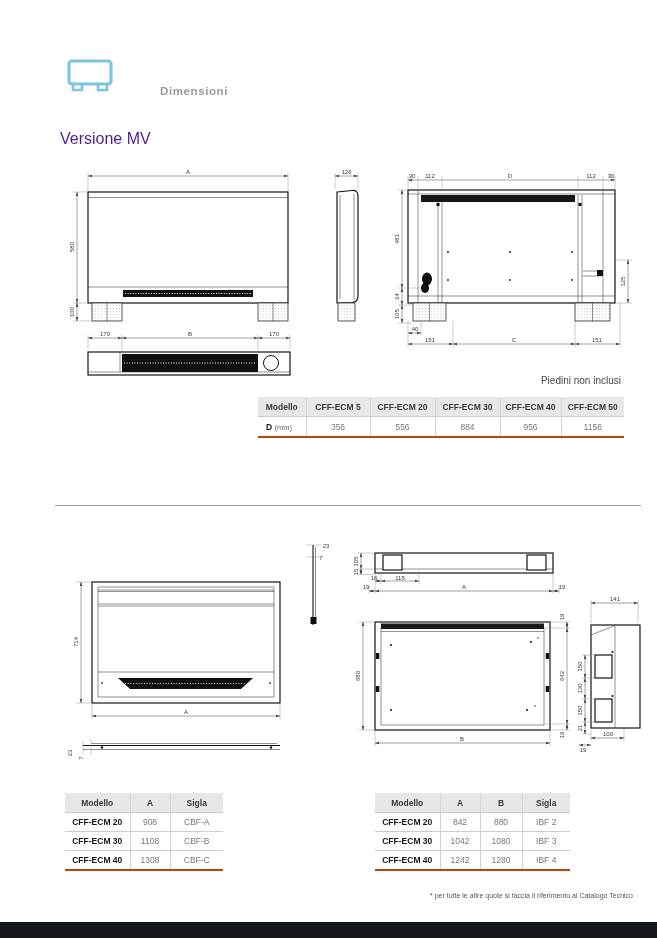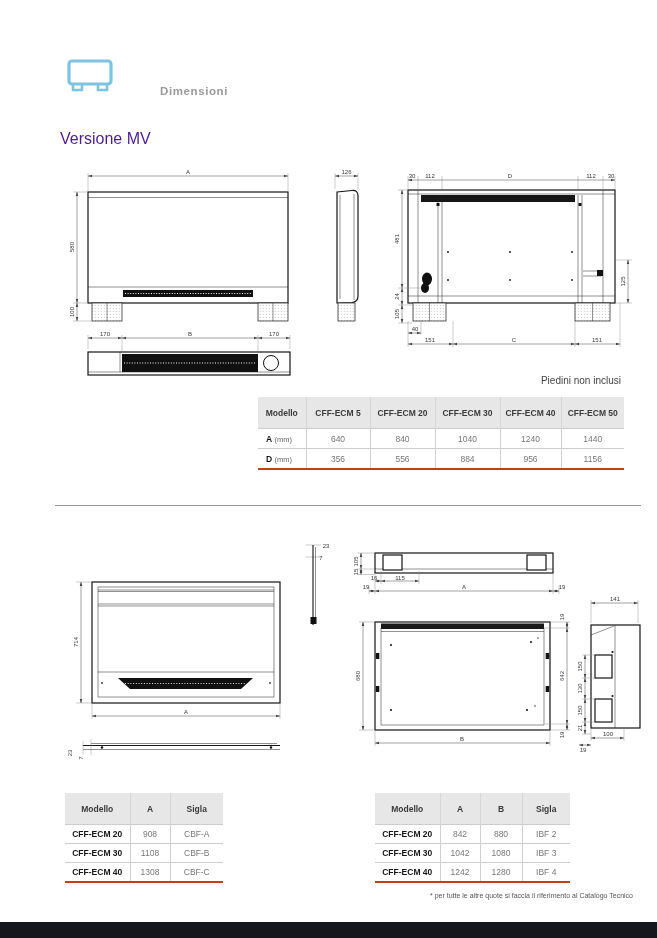--- a/index.html
+++ b/index.html
@@ -16,21 +16,21 @@
   .bottom-bar { position:absolute; left:0; top:922px; width:657px; height:16px; background:#14171b; }
 
   svg.draw { position:absolute; overflow:visible; }
   .dt { font-size:6px; fill:#383840; text-anchor:middle; font-family:"Liberation Sans",sans-serif; }
   .dl { stroke:#555; stroke-width:.55; fill:none; }
   .ex { stroke:#8a8a8a; stroke-width:.45; fill:none; }
   .b1 { fill:#fff; stroke:#141414; stroke-width:1.2; }
   .b2 { stroke:#222; stroke-width:.5; fill:none; }
 
   .tbl { position:absolute; border-collapse:collapse; table-layout:fixed; font-size:8.5px; color:#777; }
-  .tbl th { background:#e7e7e7; color:#3a3a3a; font-weight:bold; padding:0; height:31px;
+  .tbl th { background:#e7e7e7; color:#3a3a3a; font-weight:bold; padding:0; height:19px;
             border-left:1px solid #d6d6d6; text-align:center; }
   .tbl th:first-child { border-left:none; }
   .tbl td { text-align:center; border-left:1px solid #d0d0d0; border-top:1px solid #cccccc; padding:0; }
   .tbl td:first-child { border-left:none; }
   .tbl tbody tr:last-child td { border-bottom:2px solid #c2410c; }
   .t1 td { height:19px; }
   .t1 td.lbl { text-align:left; padding-left:8px; color:#555; }
   .t1 td.lbl b { color:#161616; }
   .t1 .unit { font-size:7.5px; color:#666; }
   .t23 td { height:18px; }
@@ -202,28 +202,20 @@
         <tr>
       <th>Modello</th>
       <th>CFF-ECM 5</th>
       <th>CFF-ECM 20</th>
       <th>CFF-ECM 30</th>
       <th>CFF-ECM 40</th>
       <th>CFF-ECM 50</th>
     </tr>
       </thead>
     <tbody>
-      <tr>
-        <td class="lbl"><b>A</b> <span class="unit">(mm)</span></td>
-        <td>640</td>
-        <td>840</td>
-        <td>1040</td>
-        <td>1240</td>
-        <td>1440</td>
-      </tr>
       <tr>
         <td class="lbl"><b>D</b> <span class="unit">(mm)</span></td>
         <td>356</td>
         <td>556</td>
         <td>884</td>
         <td>956</td>
         <td>1156</td>
       </tr>
     </tbody>
   </table>

